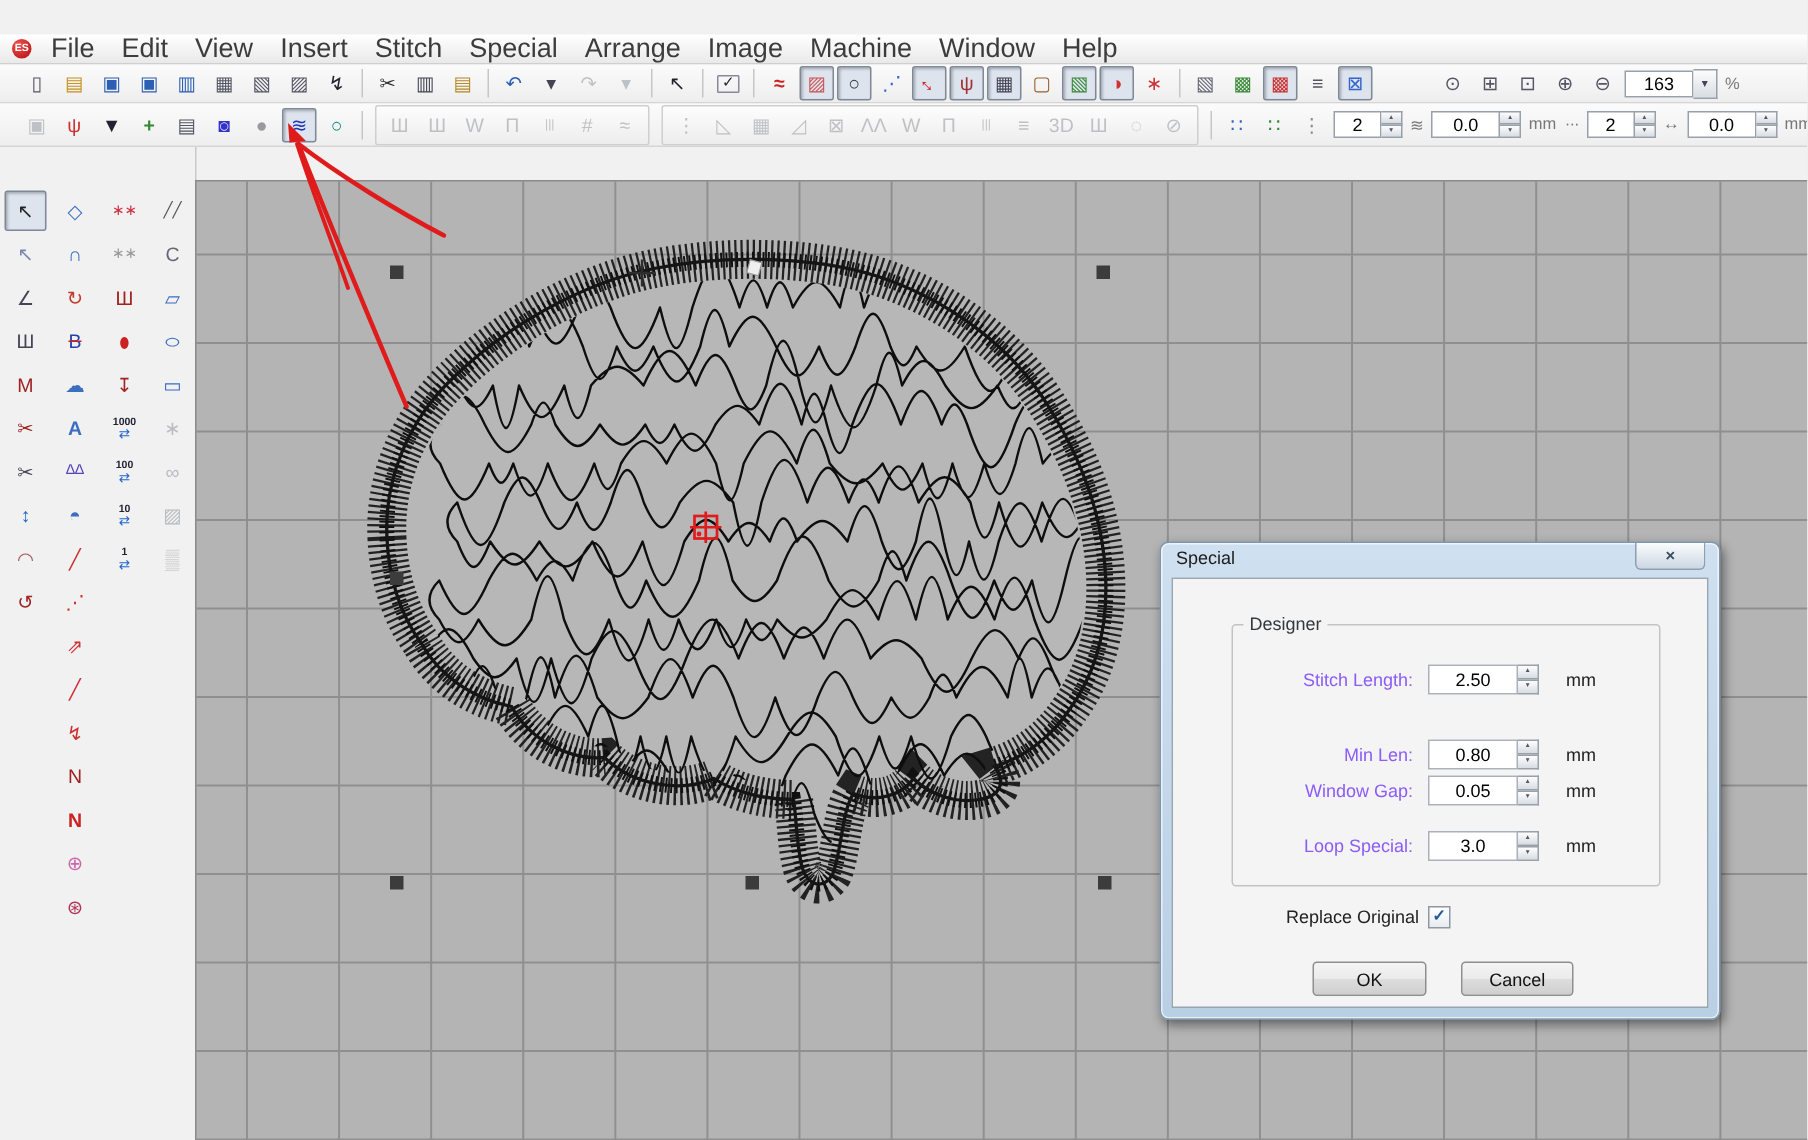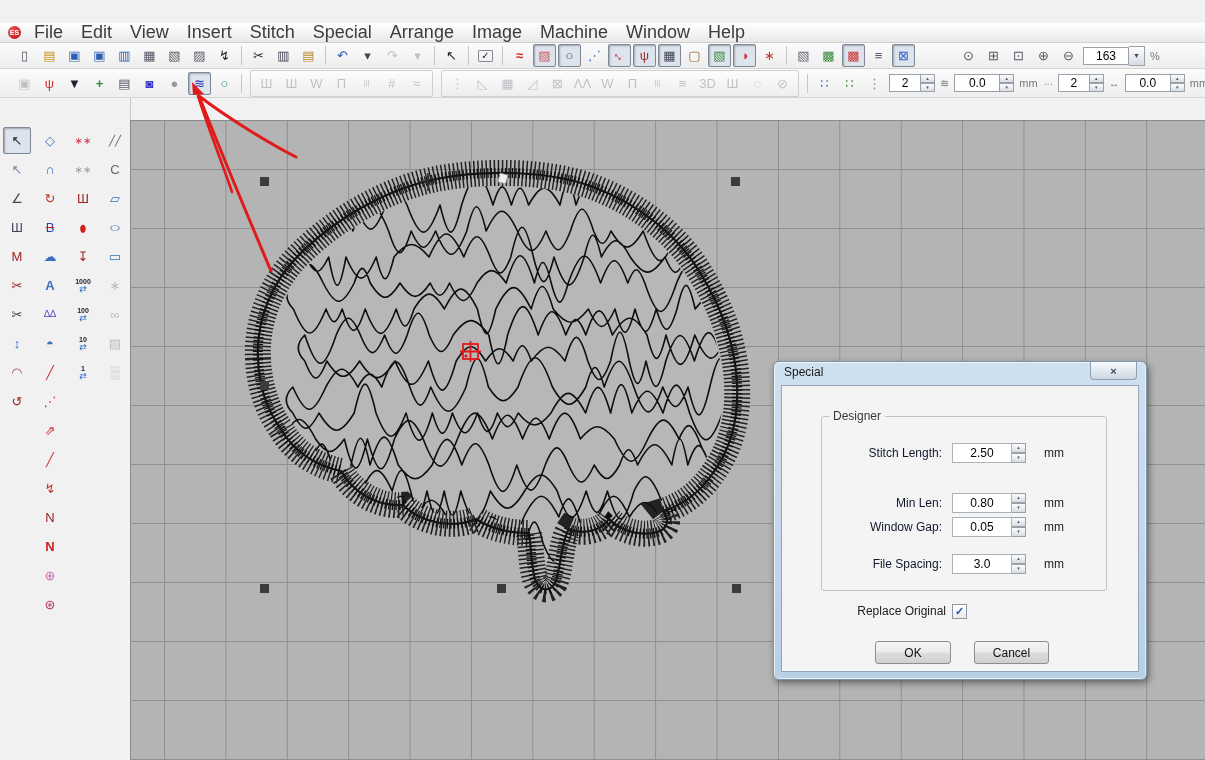--- a/index.html
+++ b/index.html
@@ -76,21 +76,21 @@
     background:linear-gradient(#fafcfe,#ccd7e2);border:1px solid #8da0b2;border-top:none;
     border-radius:0 0 4px 4px;display:flex;align-items:center;justify-content:center;
     font-size:11px;font-weight:bold;color:#3b4c5c;}
   .dlg-body{position:absolute;left:7px;right:7px;top:23px;bottom:7px;background:#f4f4f4;
     border:1px solid #96a5b4;}
   .groupbox{position:absolute;left:39px;top:30px;width:284px;height:173px;
     border:1px solid #c3c3c3;border-radius:3px;}
   .groupbox-label{position:absolute;left:47px;top:23px;background:#f4f4f4;padding:0 4px;
     font-size:12px;color:#33383d;}
   .dlg-row{position:absolute;left:0;width:100%;height:20px;display:flex;align-items:center;}
-  .dlg-row .lbl{position:absolute;left:0;width:160px;text-align:right;font-size:12px;color:#0f172a;}
+  .dlg-row .lbl{position:absolute;left:0;width:160px;text-align:right;font-size:12px;color:#8b5cf6;}
   .dlg-row .inp{position:absolute;left:170px;width:58px;height:18px;border:1px solid #a9b1ba;
     background:#fff;font-family:"Liberation Sans",sans-serif;font-size:12px;text-align:center;padding:0;}
   .dlg-row .spin{position:absolute;left:230px;height:20px;}
   .dlg-row .unit{position:absolute;left:262px;font-size:12px;color:#222;}
   .chk-row{position:absolute;left:0;top:218px;width:100%;height:16px;}
   .chk-lbl{position:absolute;left:0;width:164px;text-align:right;font-size:12px;color:#222;}
   .chk-box{position:absolute;left:170px;top:0;width:13px;height:13px;border:1px solid #8e98a2;
     background:linear-gradient(#fff,#e8ecf0);display:flex;align-items:center;justify-content:center;
     font-size:11px;color:#2a5a9c;font-weight:bold;line-height:1;}
   .win-btn{position:absolute;top:255px;height:21px;border:1px solid #8e8e8e;border-radius:3px;
@@ -600,21 +600,21 @@
       <div class="dlg-row" style="top:131px;">
         <span class="lbl">Window Gap:</span>
         <input class="inp" value="0.05" style="">
         <div class="spin">
             <span>▴</span>
             <span>▾</span>
           </div>
         <span class="unit">mm</span>
       </div>
       <div class="dlg-row" style="top:168px;">
-        <span class="lbl">File Spacing:</span>
+        <span class="lbl">Loop Special:</span>
         <input class="inp" value="3.0" style="">
         <div class="spin">
             <span>▴</span>
             <span>▾</span>
           </div>
         <span class="unit">mm</span>
       </div>
 
       <div class="chk-row">
         <span class="chk-lbl">Replace Original</span>

